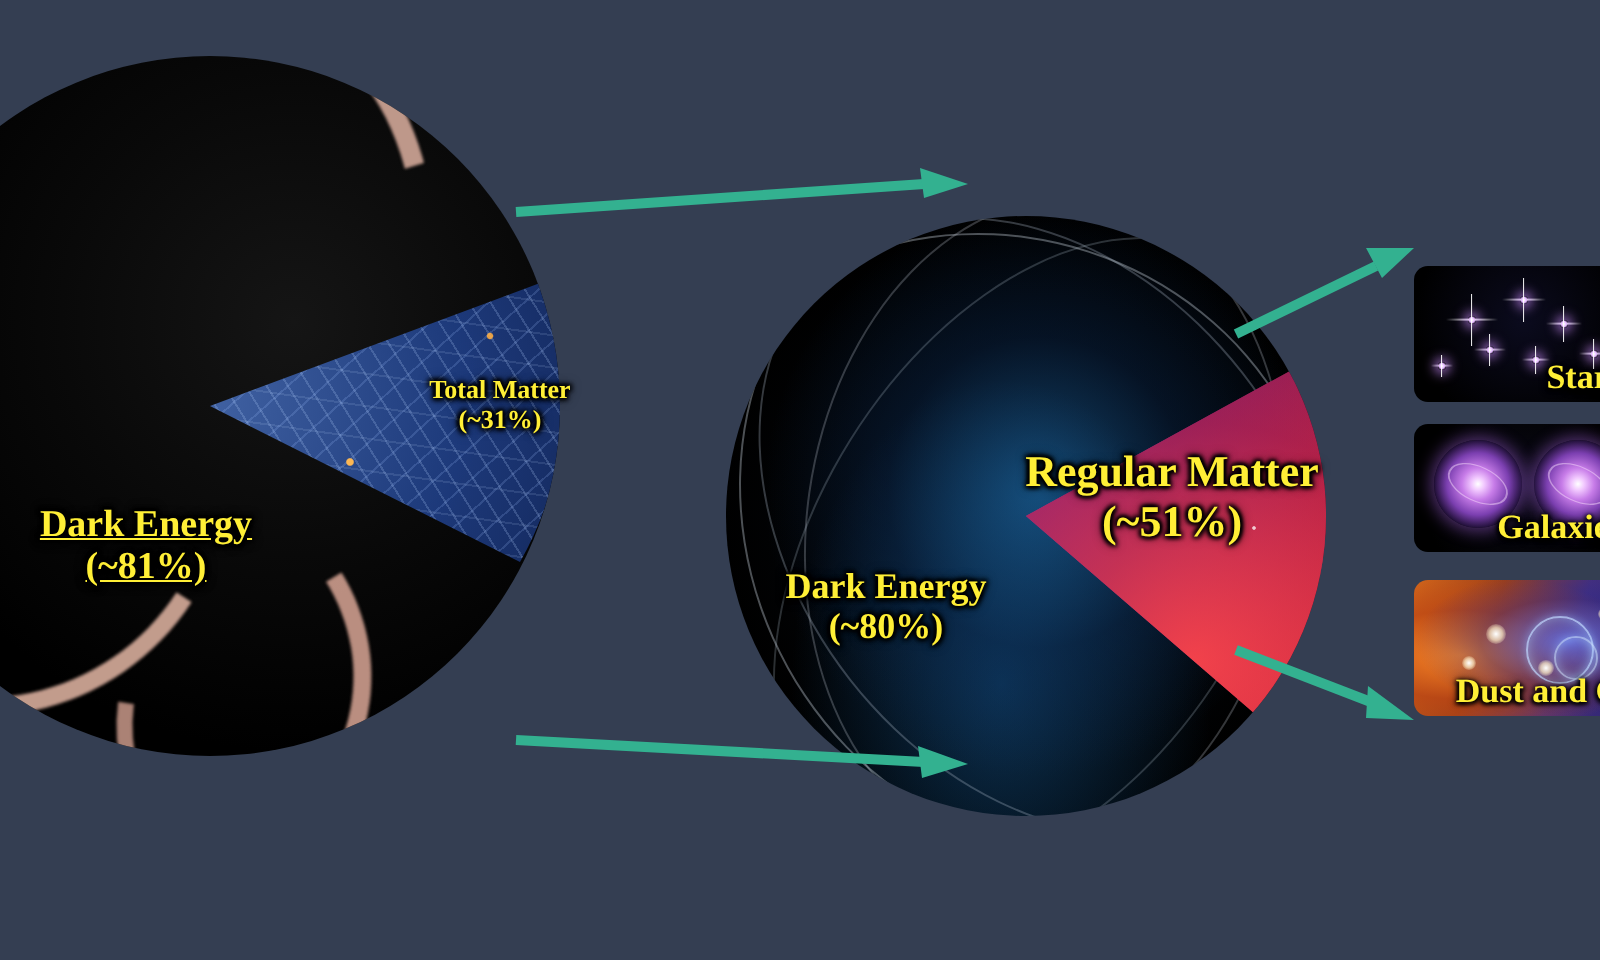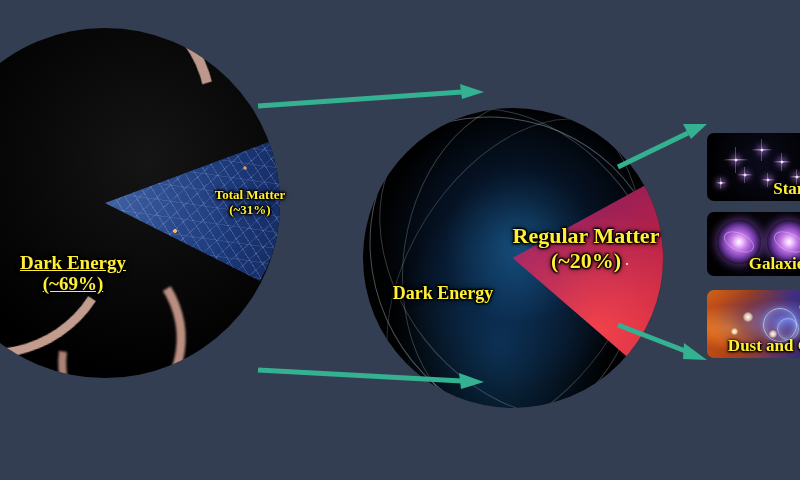--- a/index.html
+++ b/index.html
@@ -215,21 +215,21 @@
         </clipPath>
       </defs>
       <foreignObject x="0" y="0" width="350" height="350" clip-path="url(#clip-total-matter)">
         <div xmlns="http://www.w3.org/1999/xhtml" class="web-tex"></div>
       </foreignObject>
     </svg>
   </div>
 
   <div class="label" style="left:8px; top:252px; width:130px; font-size:19px;text-decoration:underline;">
     <span>Dark Energy</span>
-    <span class="pct">(~69%)</span>
+    <span class="pct">(~81%)</span>
   </div>
 
   <div class="label" style="left:175px; top:188px; width:150px; font-size:13px;">
     <span>Total Matter</span>
     <span class="pct">(~31%)</span>
   </div>
 
   <div class="circle" id="circle-dark-matter">
     <div class="dm-arc" id="dma1"></div>
     <div class="dm-arc" id="dma2"></div>
@@ -244,25 +244,26 @@
         </clipPath>
       </defs>
       <foreignObject x="0" y="0" width="300" height="300" clip-path="url(#clip-regular-matter)">
         <div xmlns="http://www.w3.org/1999/xhtml" class="neb-tex"></div>
       </foreignObject>
     </svg>
   </div>
 
   <div class="label" style="left:378px; top:283px; width:130px; font-size:18px;">
     <span>Dark Energy</span>
+    <span class="pct">(~80%)</span>
   </div>
 
   <div class="label" style="left:512px; top:224px; width:148px; font-size:22px;">
     <span>Regular Matter</span>
-    <span class="pct">(~20%)</span>
+    <span class="pct">(~51%)</span>
   </div>
 
   <div class="thumb" id="thumb-stars">
     <div class="star" style="left:16px; top:14px; width:26px; height:26px;">
         <i></i>
       </div>
     <div class="star" style="left:44px; top:6px;  width:22px; height:22px;">
         <i></i>
       </div>
     <div class="star" style="left:66px; top:20px; width:18px; height:18px;">

